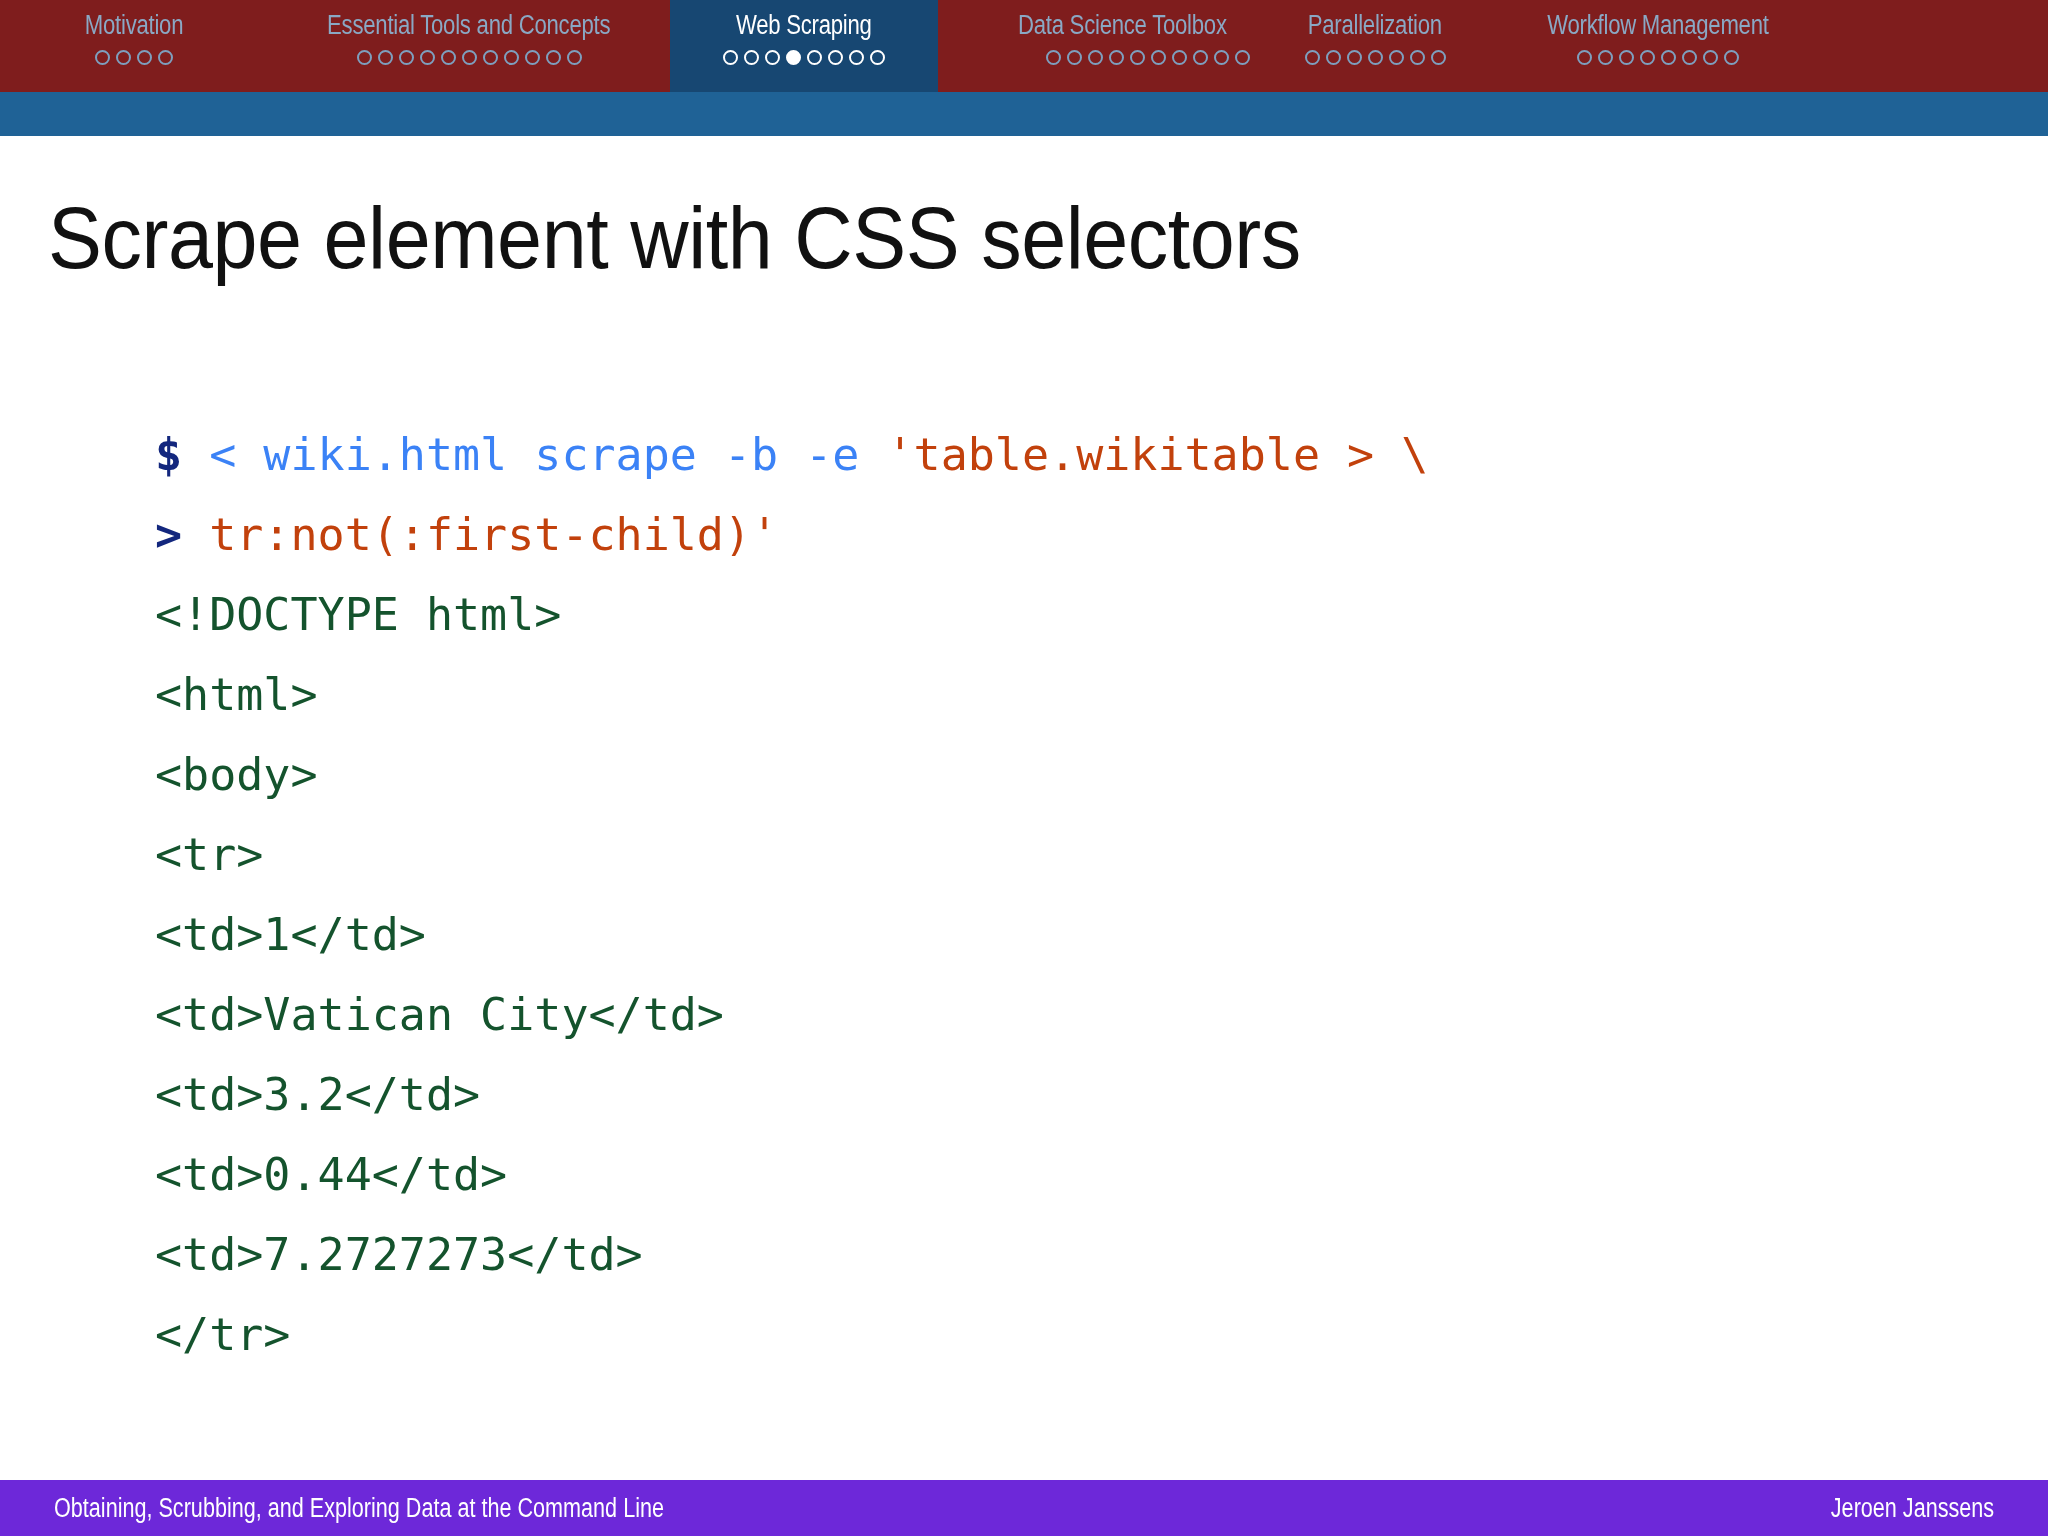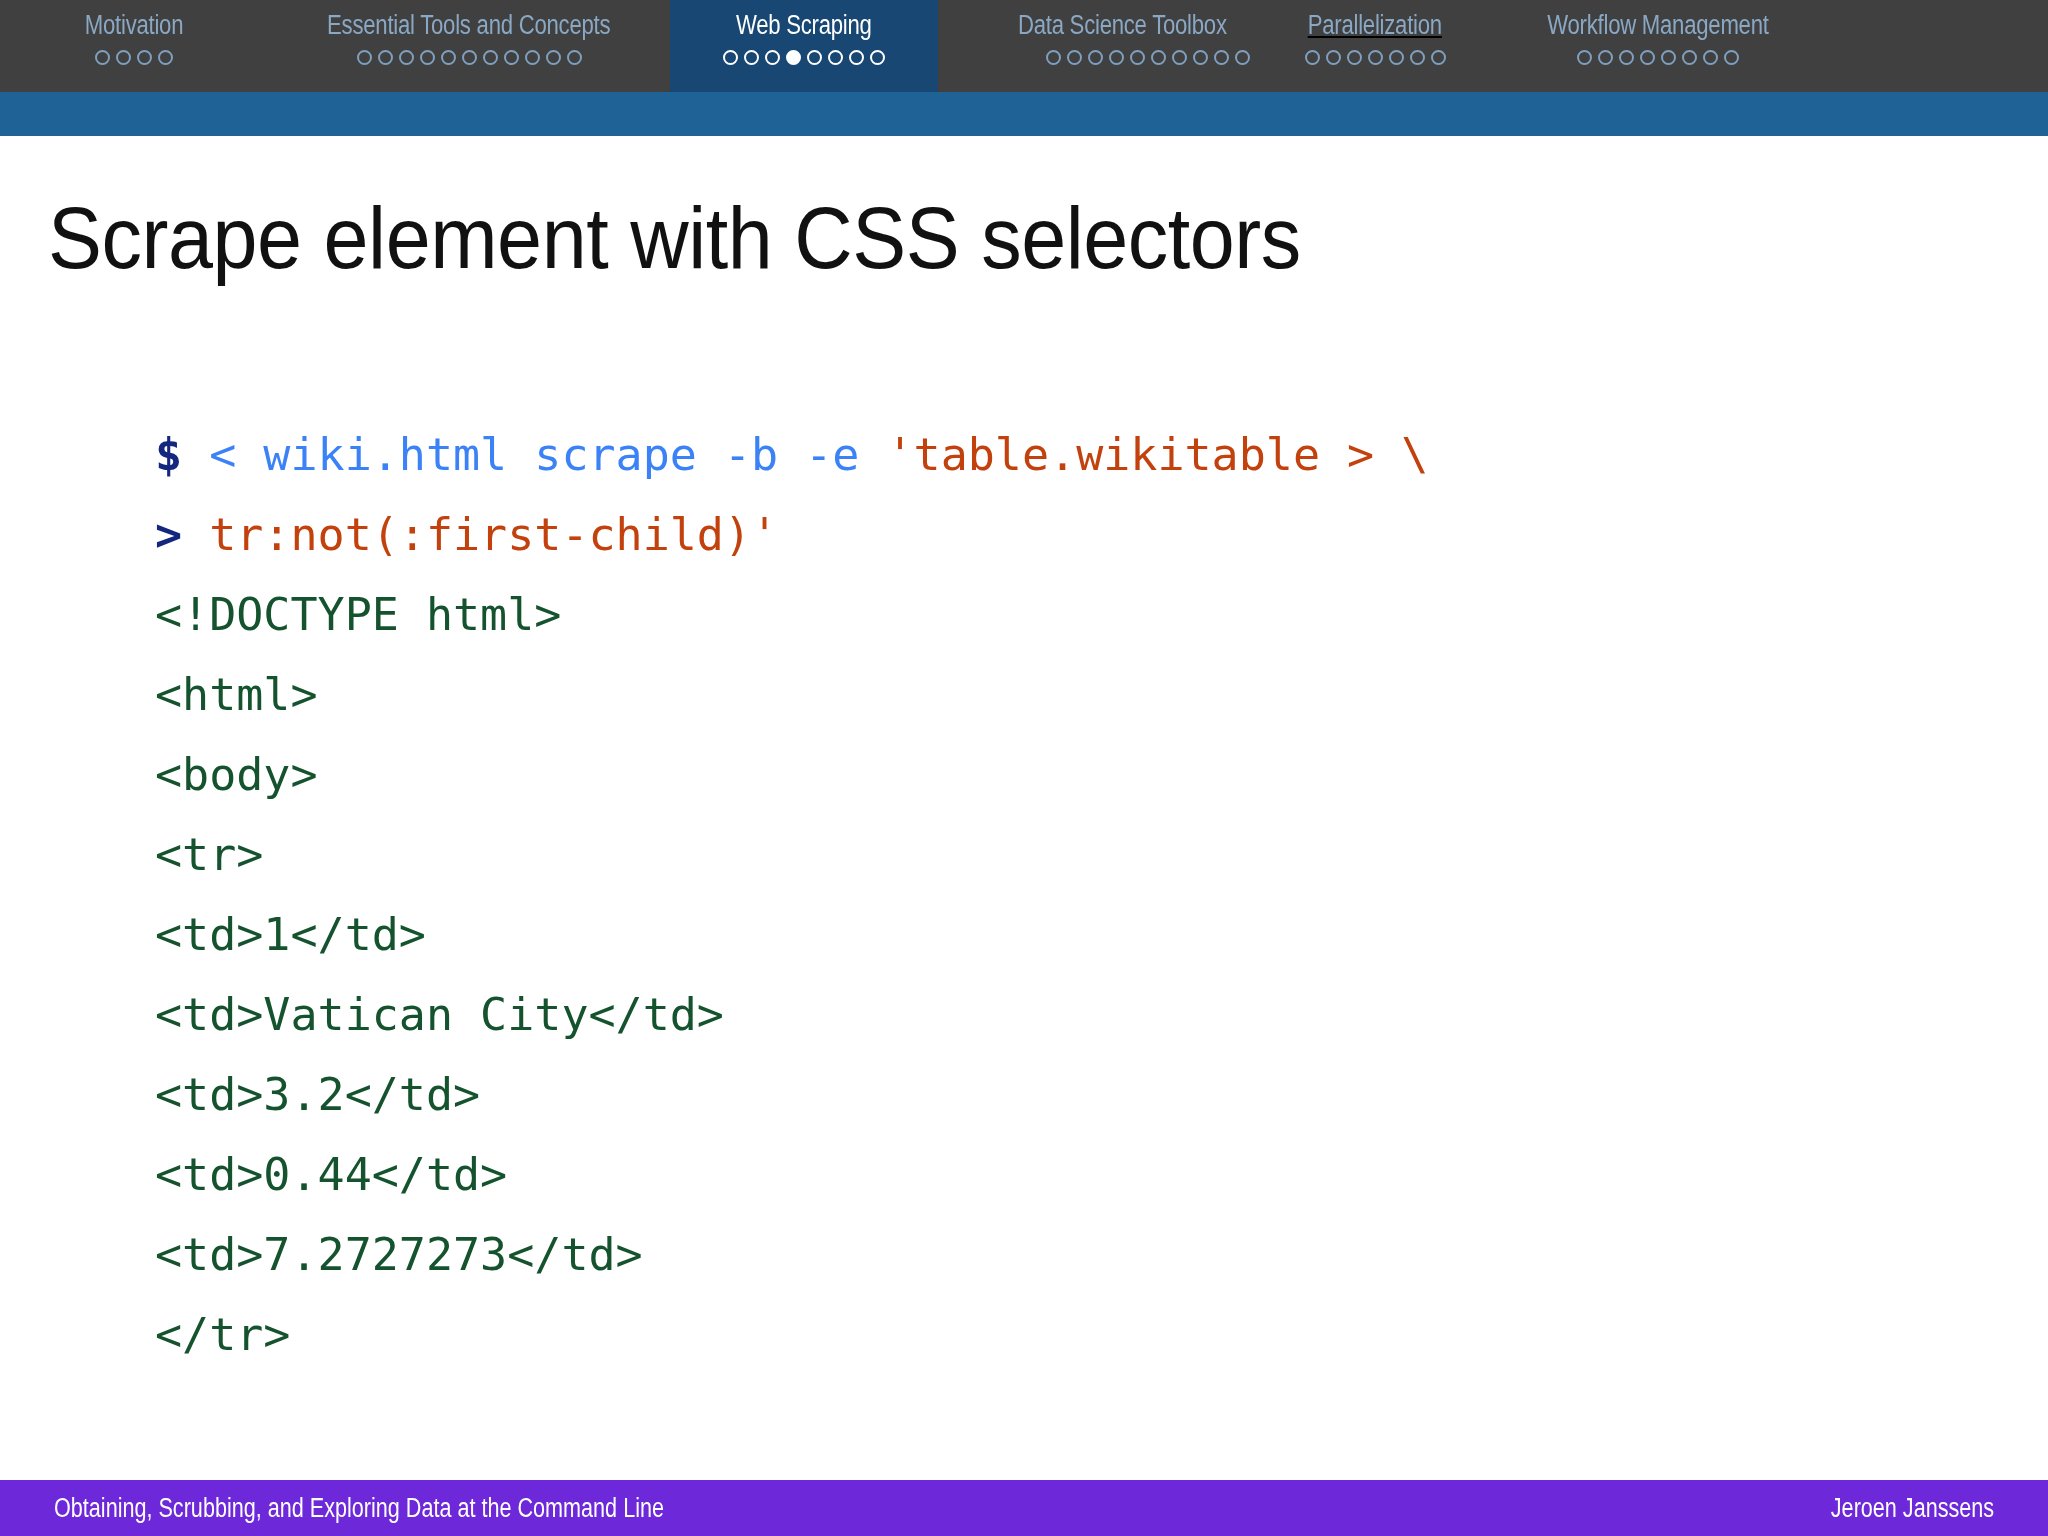--- a/index.html
+++ b/index.html
@@ -19,21 +19,21 @@
     height: 1536px;
     background: #ffffff;
   }
 
   
   .nav {
     position: absolute;
     top: 0; left: 0;
     width: 2048px;
     height: 92px;
-    background: #404040;
+    background: #7f1d1d;
     display: flex;
     align-items: flex-start;
     box-sizing: border-box;
   }
   .nav-section {
     flex: 0 0 auto;
     display: flex;
     flex-direction: column;
     align-items: center;
     padding-top: 10px;
@@ -194,21 +194,21 @@
           <span class="dot"></span>
           <span class="dot"></span>
           <span class="dot"></span>
           <span class="dot"></span>
           <span class="dot"></span>
           <span class="dot"></span>
           <span class="dot"></span>
           <span class="dot"></span>
         </div>
       </div>
-      <div class="nav-section" style="width: 250px; text-decoration: underline;">
+      <div class="nav-section" style="width: 250px;">
         <div class="nav-label">Parallelization</div>
         <div class="nav-dots">
           <span class="dot"></span>
           <span class="dot"></span>
           <span class="dot"></span>
           <span class="dot"></span>
           <span class="dot"></span>
           <span class="dot"></span>
           <span class="dot"></span>
         </div>

